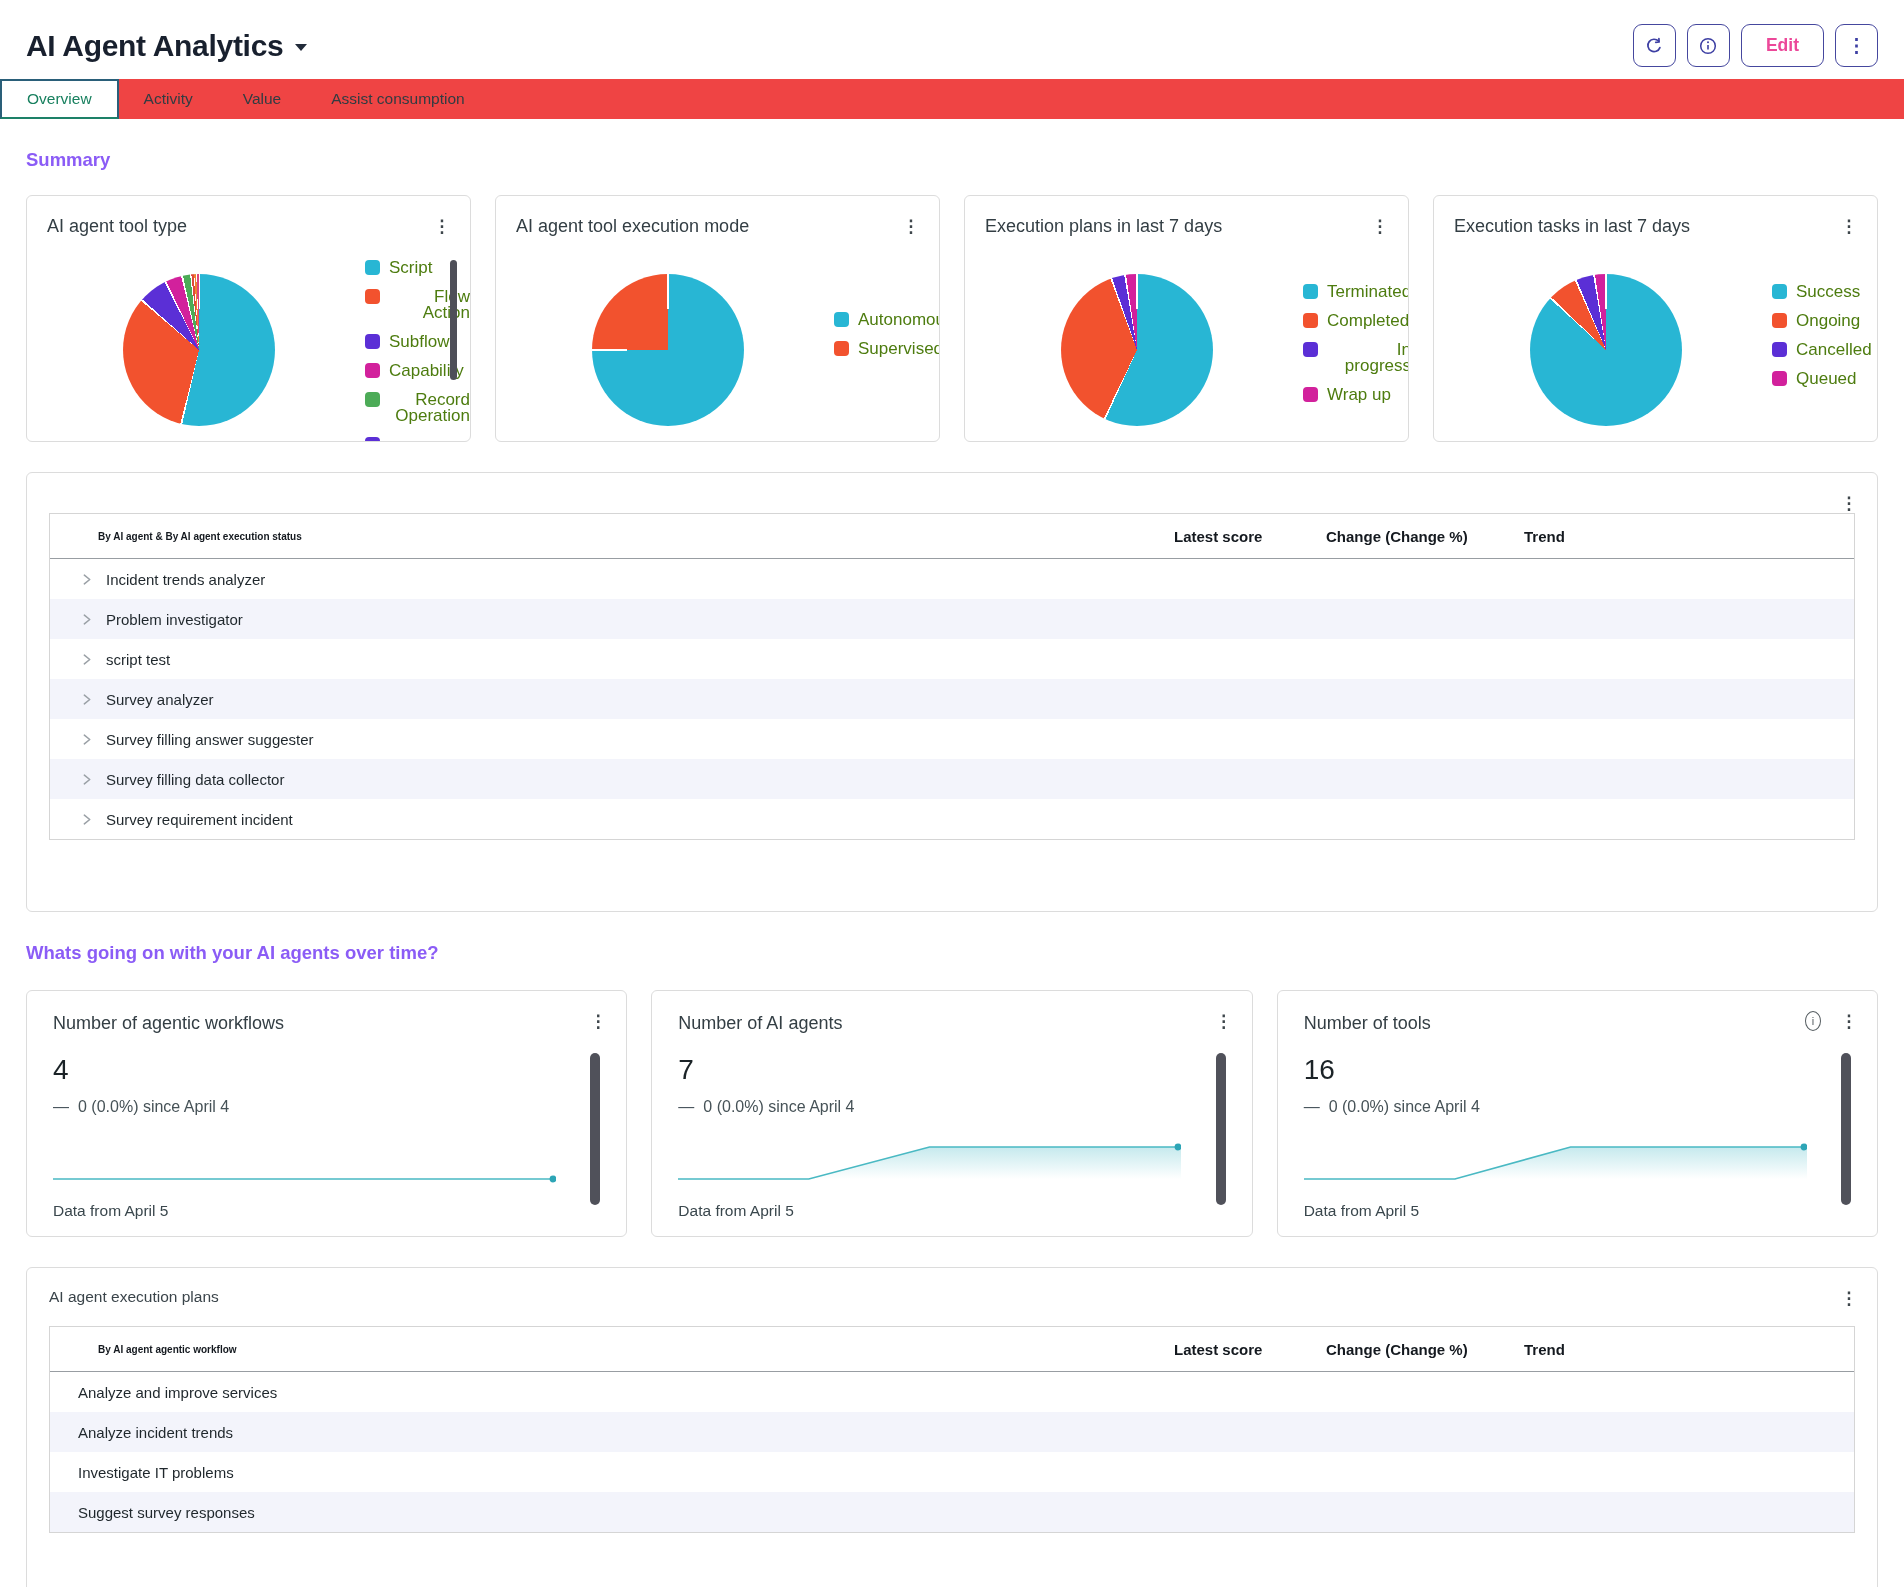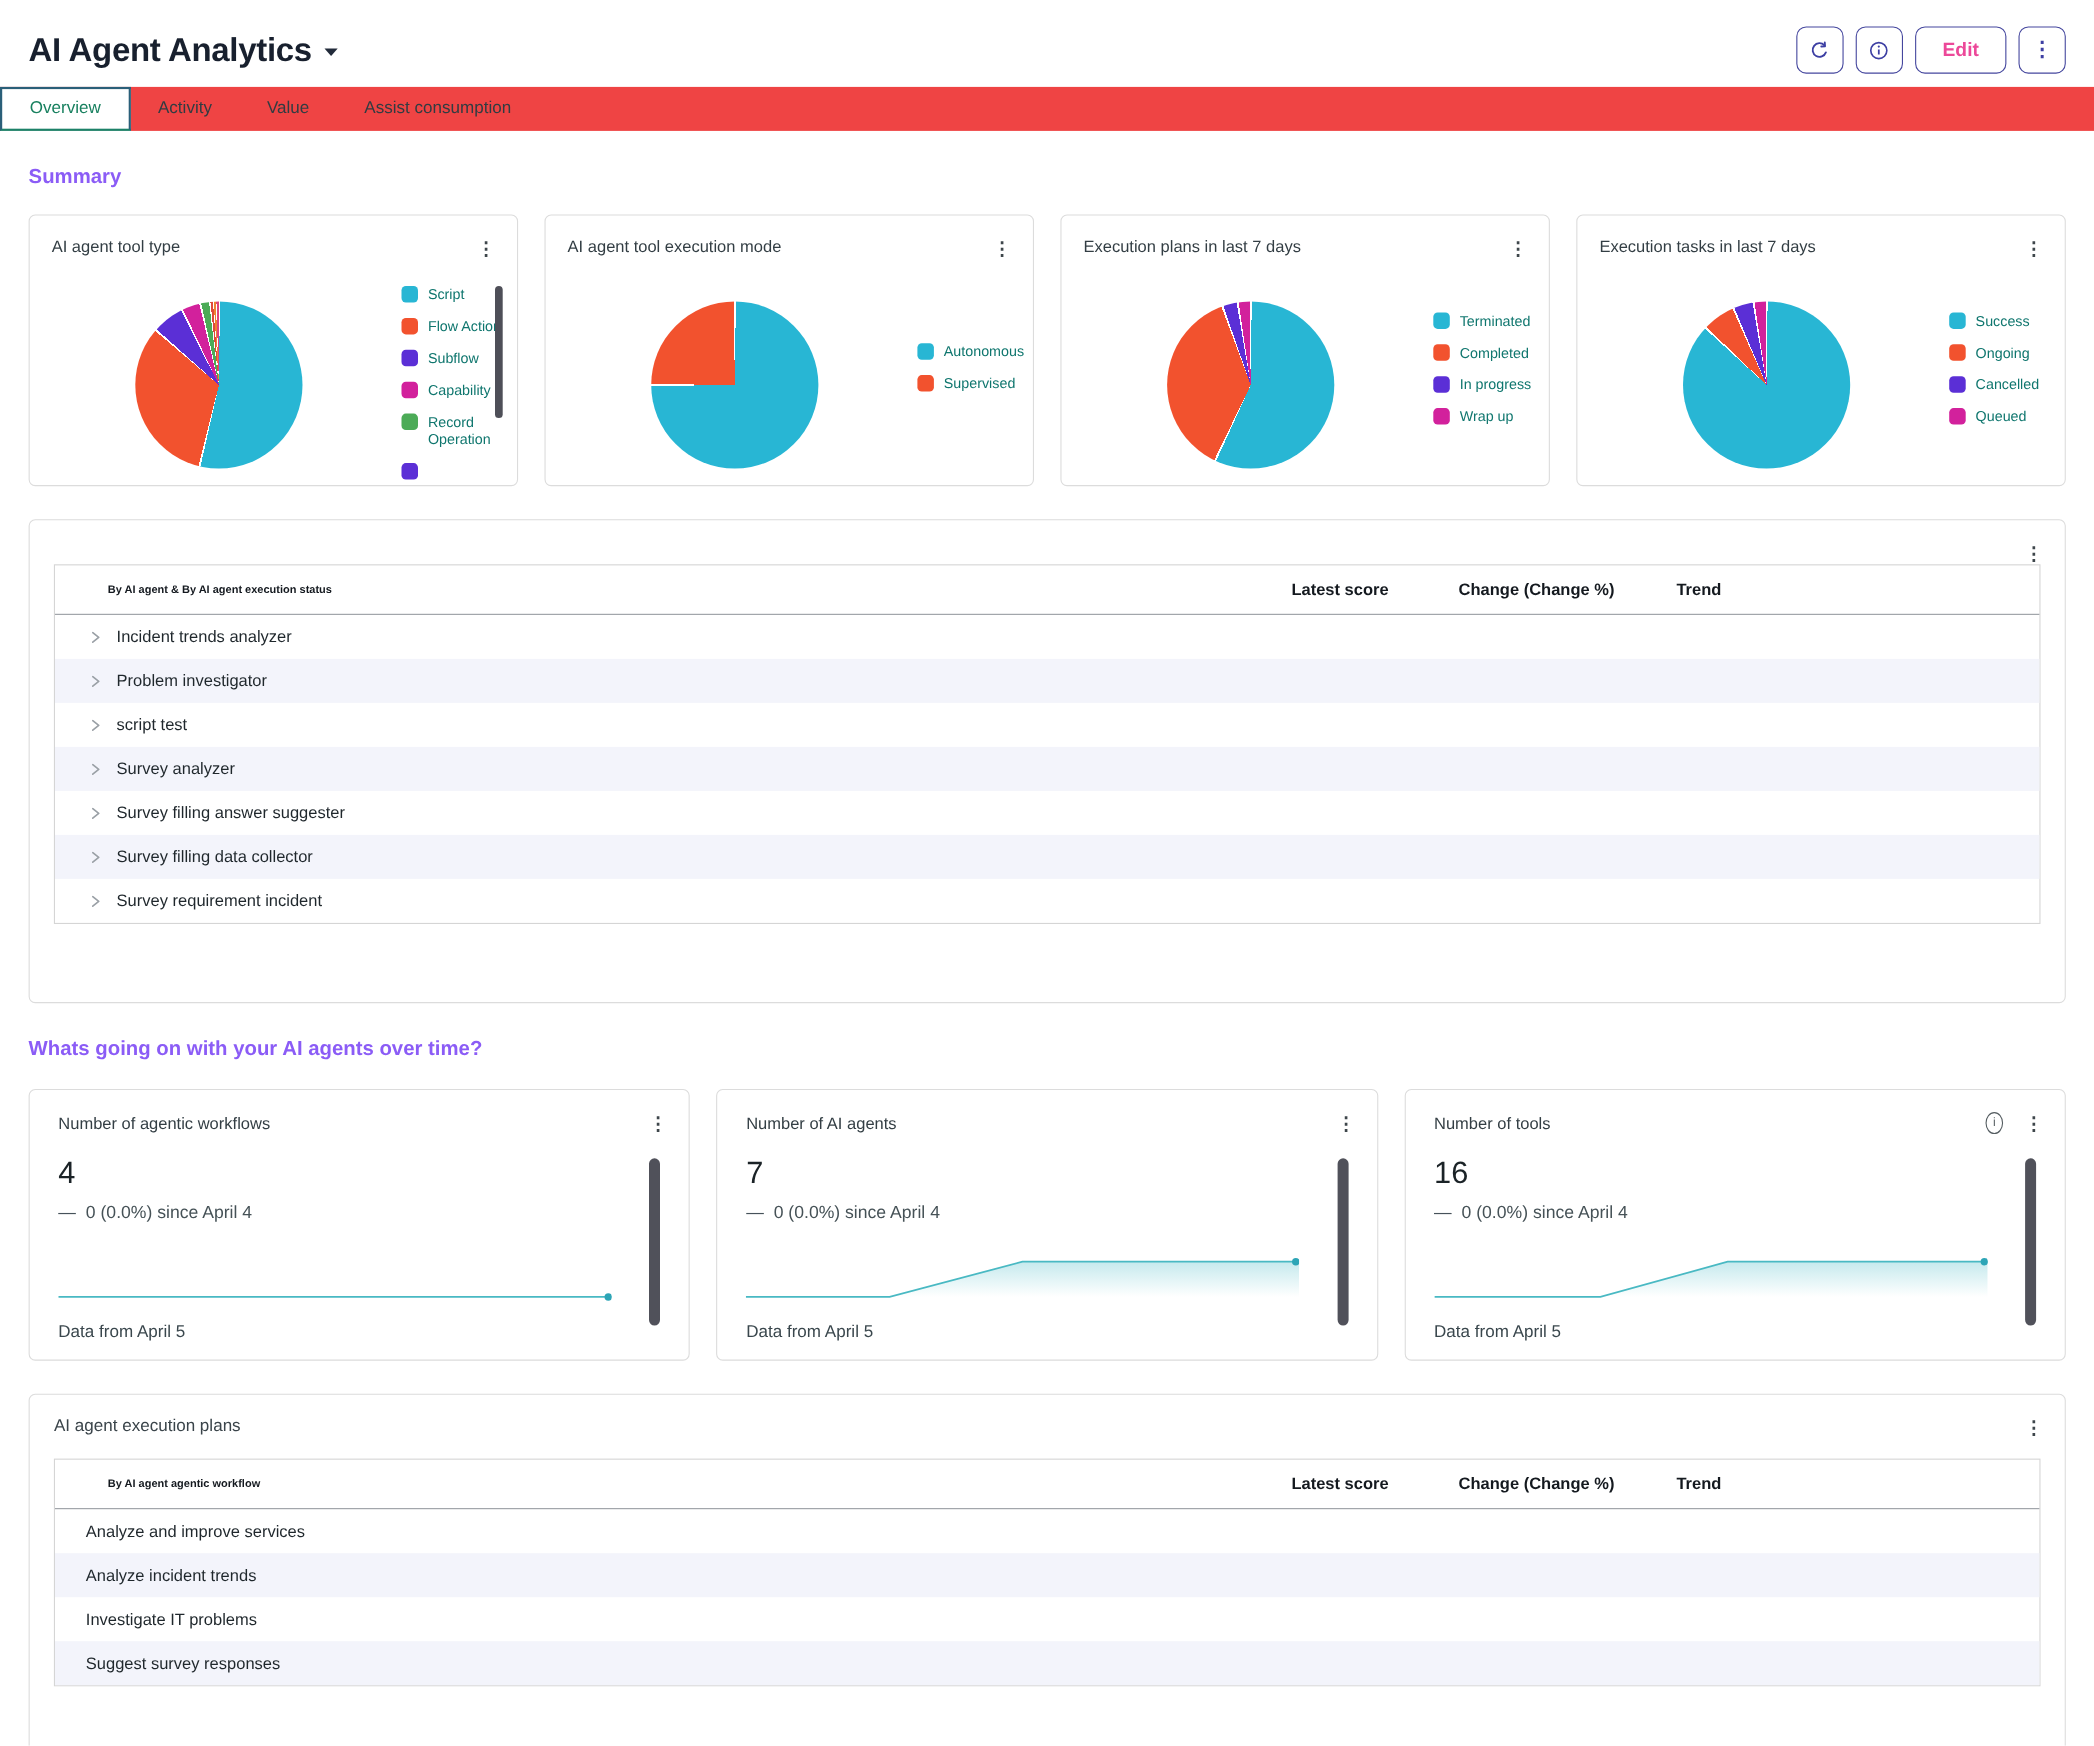--- a/index.html
+++ b/index.html
@@ -22,32 +22,32 @@
 
   
   .tabs{display:flex;background:#ef4444;height:40px;align-items:stretch;}
   .tab{display:flex;align-items:center;padding:0 25px;font-size:15.5px;color:#313c42;cursor:pointer;}
   .tab.active{background:#fff;border:2px solid #2a5f79;border-bottom-color:#1d8168;color:#18805f;}
 
   .section-heading{font-size:18.5px;font-weight:700;color:#8b5cf6;margin:30px 0 0 26px;}
 
   
   .card{background:#fff;border:1px solid #dcdcdc;border-radius:6px;box-sizing:border-box;position:relative;}
-  .card-title{font-size:15px;color:#333e44;}
+  .card-title{font-size:18px;color:#333e44;}
   .card-kebab{position:absolute;top:16px;right:14px;width:28px;height:28px;border:none;background:transparent;
               color:#3e464b;font-size:17px;font-weight:700;cursor:pointer;display:flex;align-items:center;justify-content:center;}
 
   
   .pie-row{display:grid;grid-template-columns:repeat(4,1fr);gap:24px;margin:24px 26px 0;}
   .pie-card{height:247px;overflow:hidden;padding:20px 20px;}
   .pie{position:absolute;left:96px;top:78px;width:152px;height:152px;border-radius:50%;}
   .legend{position:absolute;left:338px;display:flex;flex-direction:column;gap:13px;}
   .legend-item{display:flex;align-items:flex-start;gap:9px;cursor:pointer;}
   .legend-swatch{width:15px;height:15px;border-radius:4px;flex:none;}
-  .legend-label{font-size:13px;line-height:16px;color:#0f766e;max-width:84px;}
+  .legend-label{font-size:17px;line-height:16px;color:#4d7c0f;max-width:84px;text-align:right;}
   .legend-scrollbar{position:absolute;right:13px;top:64px;width:7px;height:120px;border-radius:4px;background:#4e4f58;cursor:pointer;}
 
   
   .table-card{margin:30px 26px 0;padding:20px 22px 0;}
   .table-card .card-title{font-size:15.5px;color:#3a444a;}
   .table-box{margin-top:20px;border:1px solid #d5d5d5;}
   .t-header{display:grid;grid-template-columns:1fr 152px 198px 330px;height:44px;align-items:center;
             border-bottom:1px solid #989da2;}
   .t-header .lead{padding-left:48px;font-weight:700;font-size:10px;color:#14191f;}
   .t-header .col{font-weight:700;font-size:15px;color:#14191f;}

